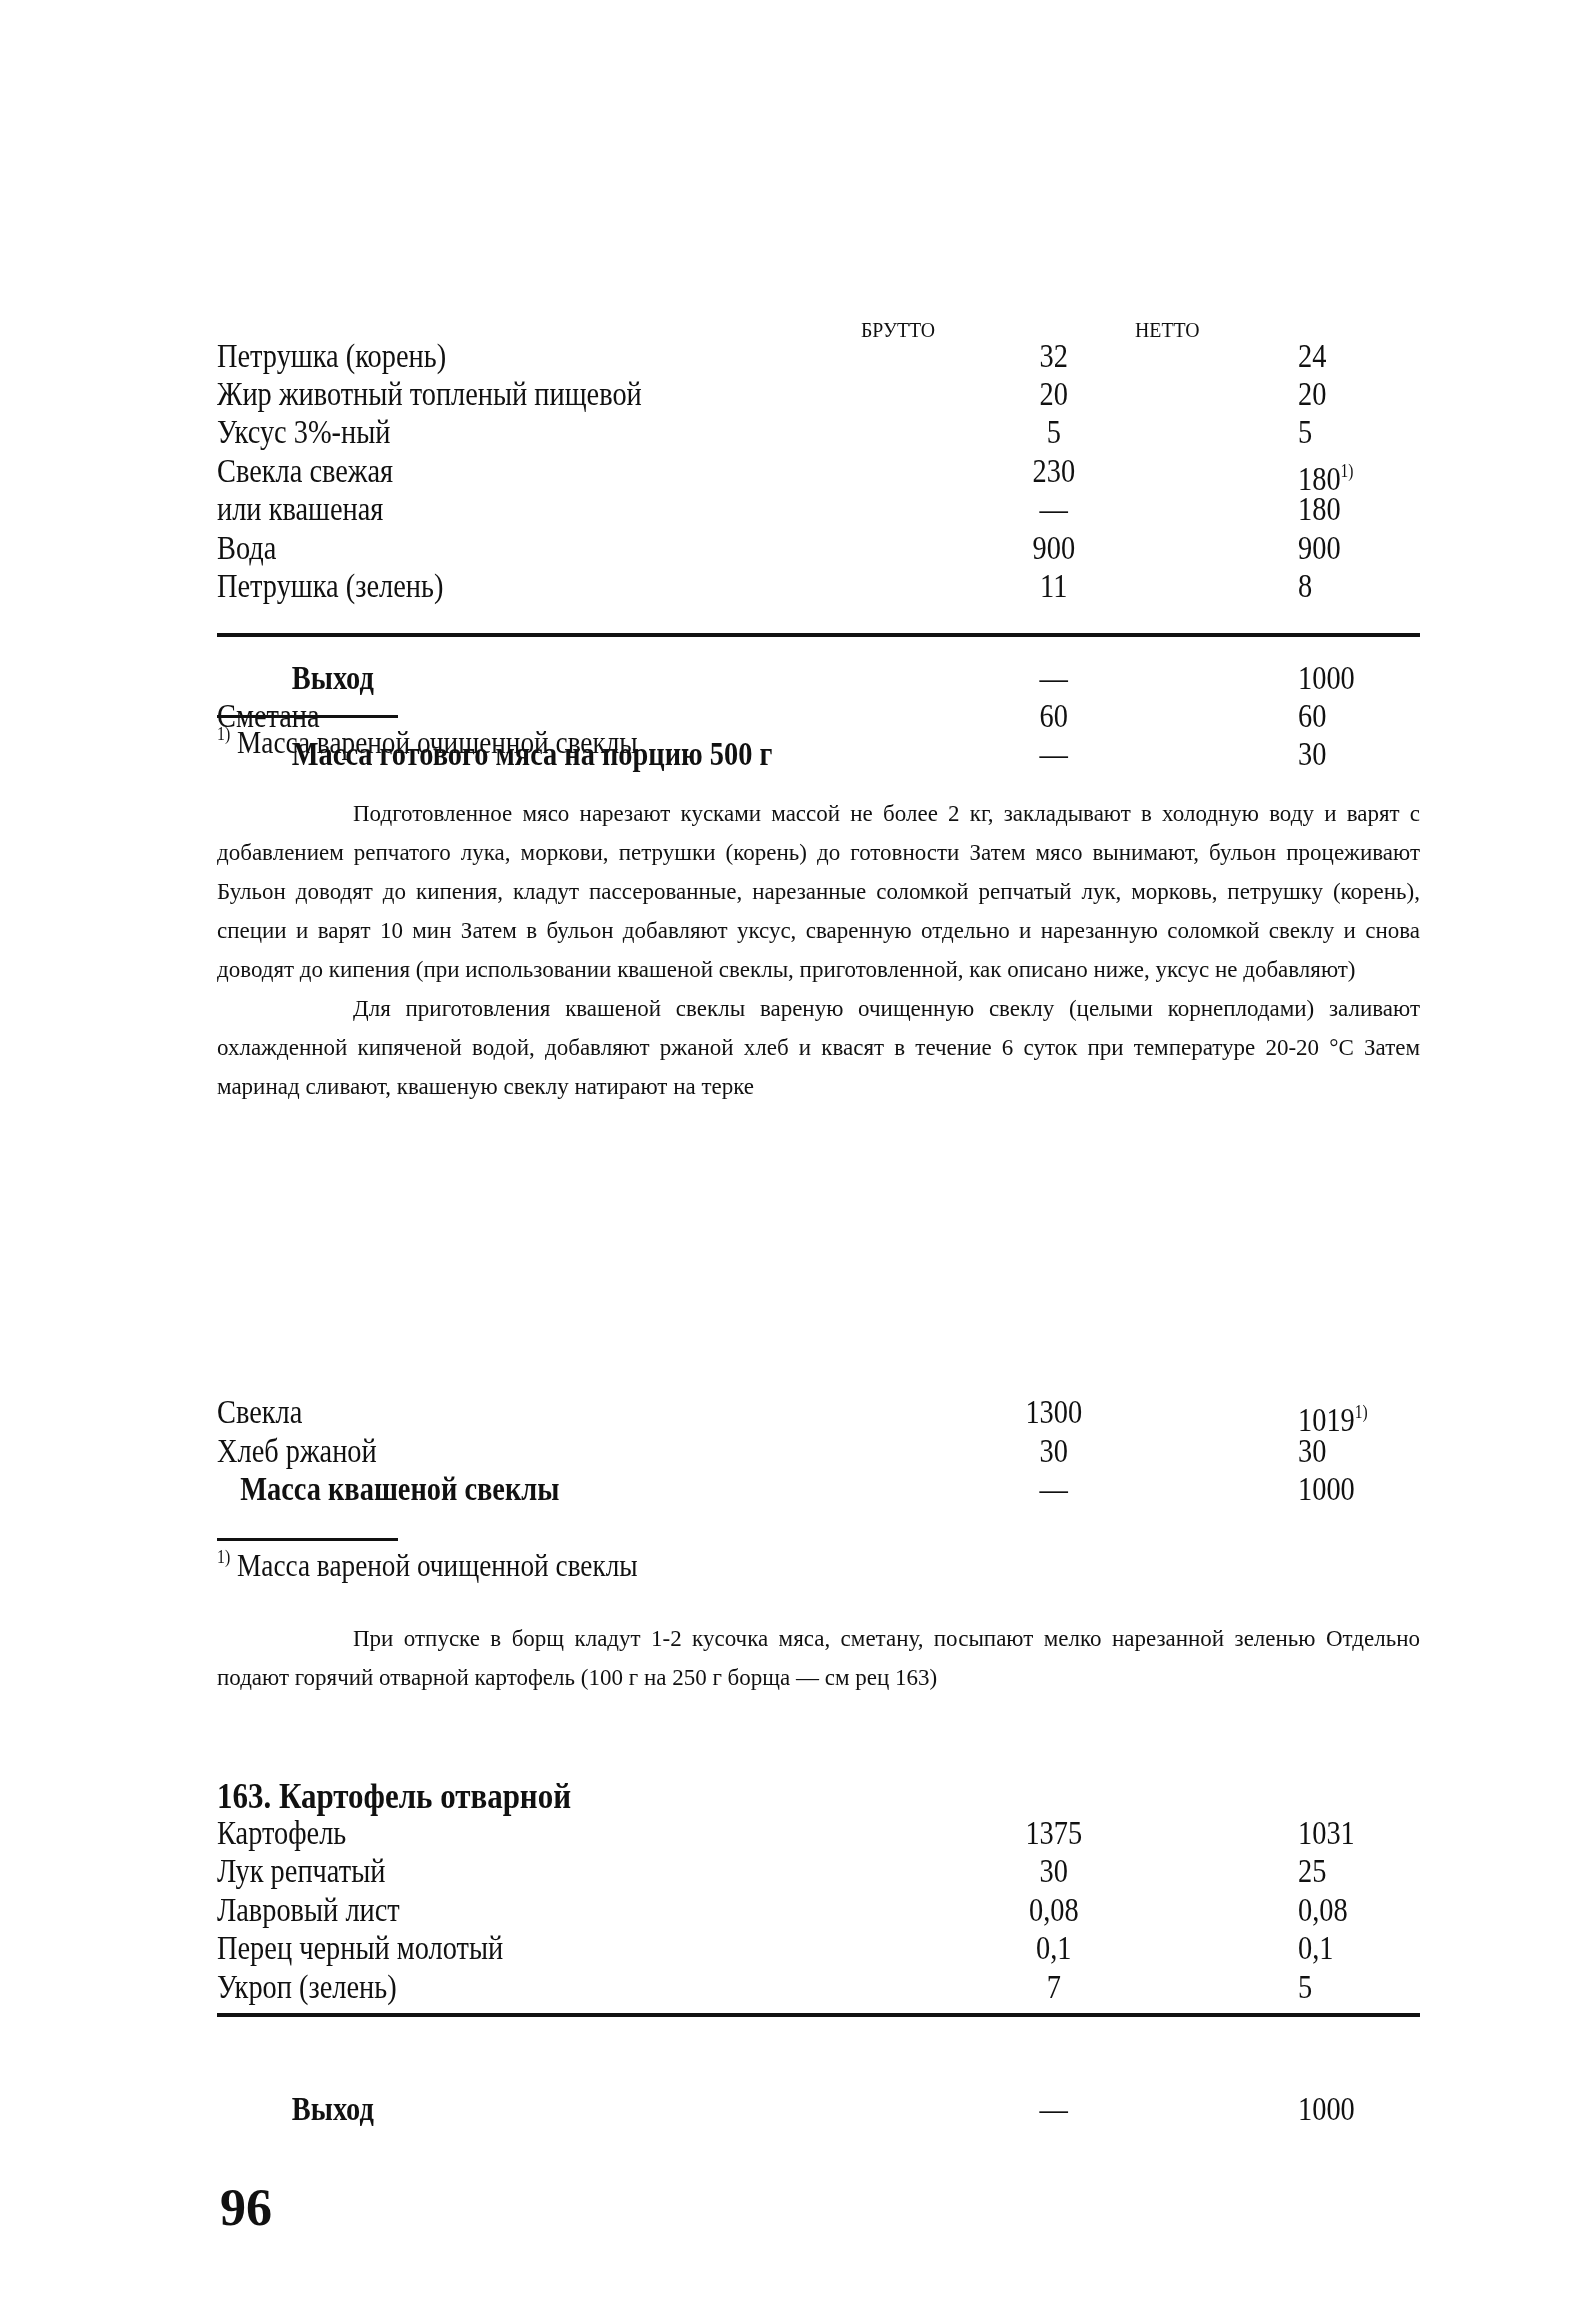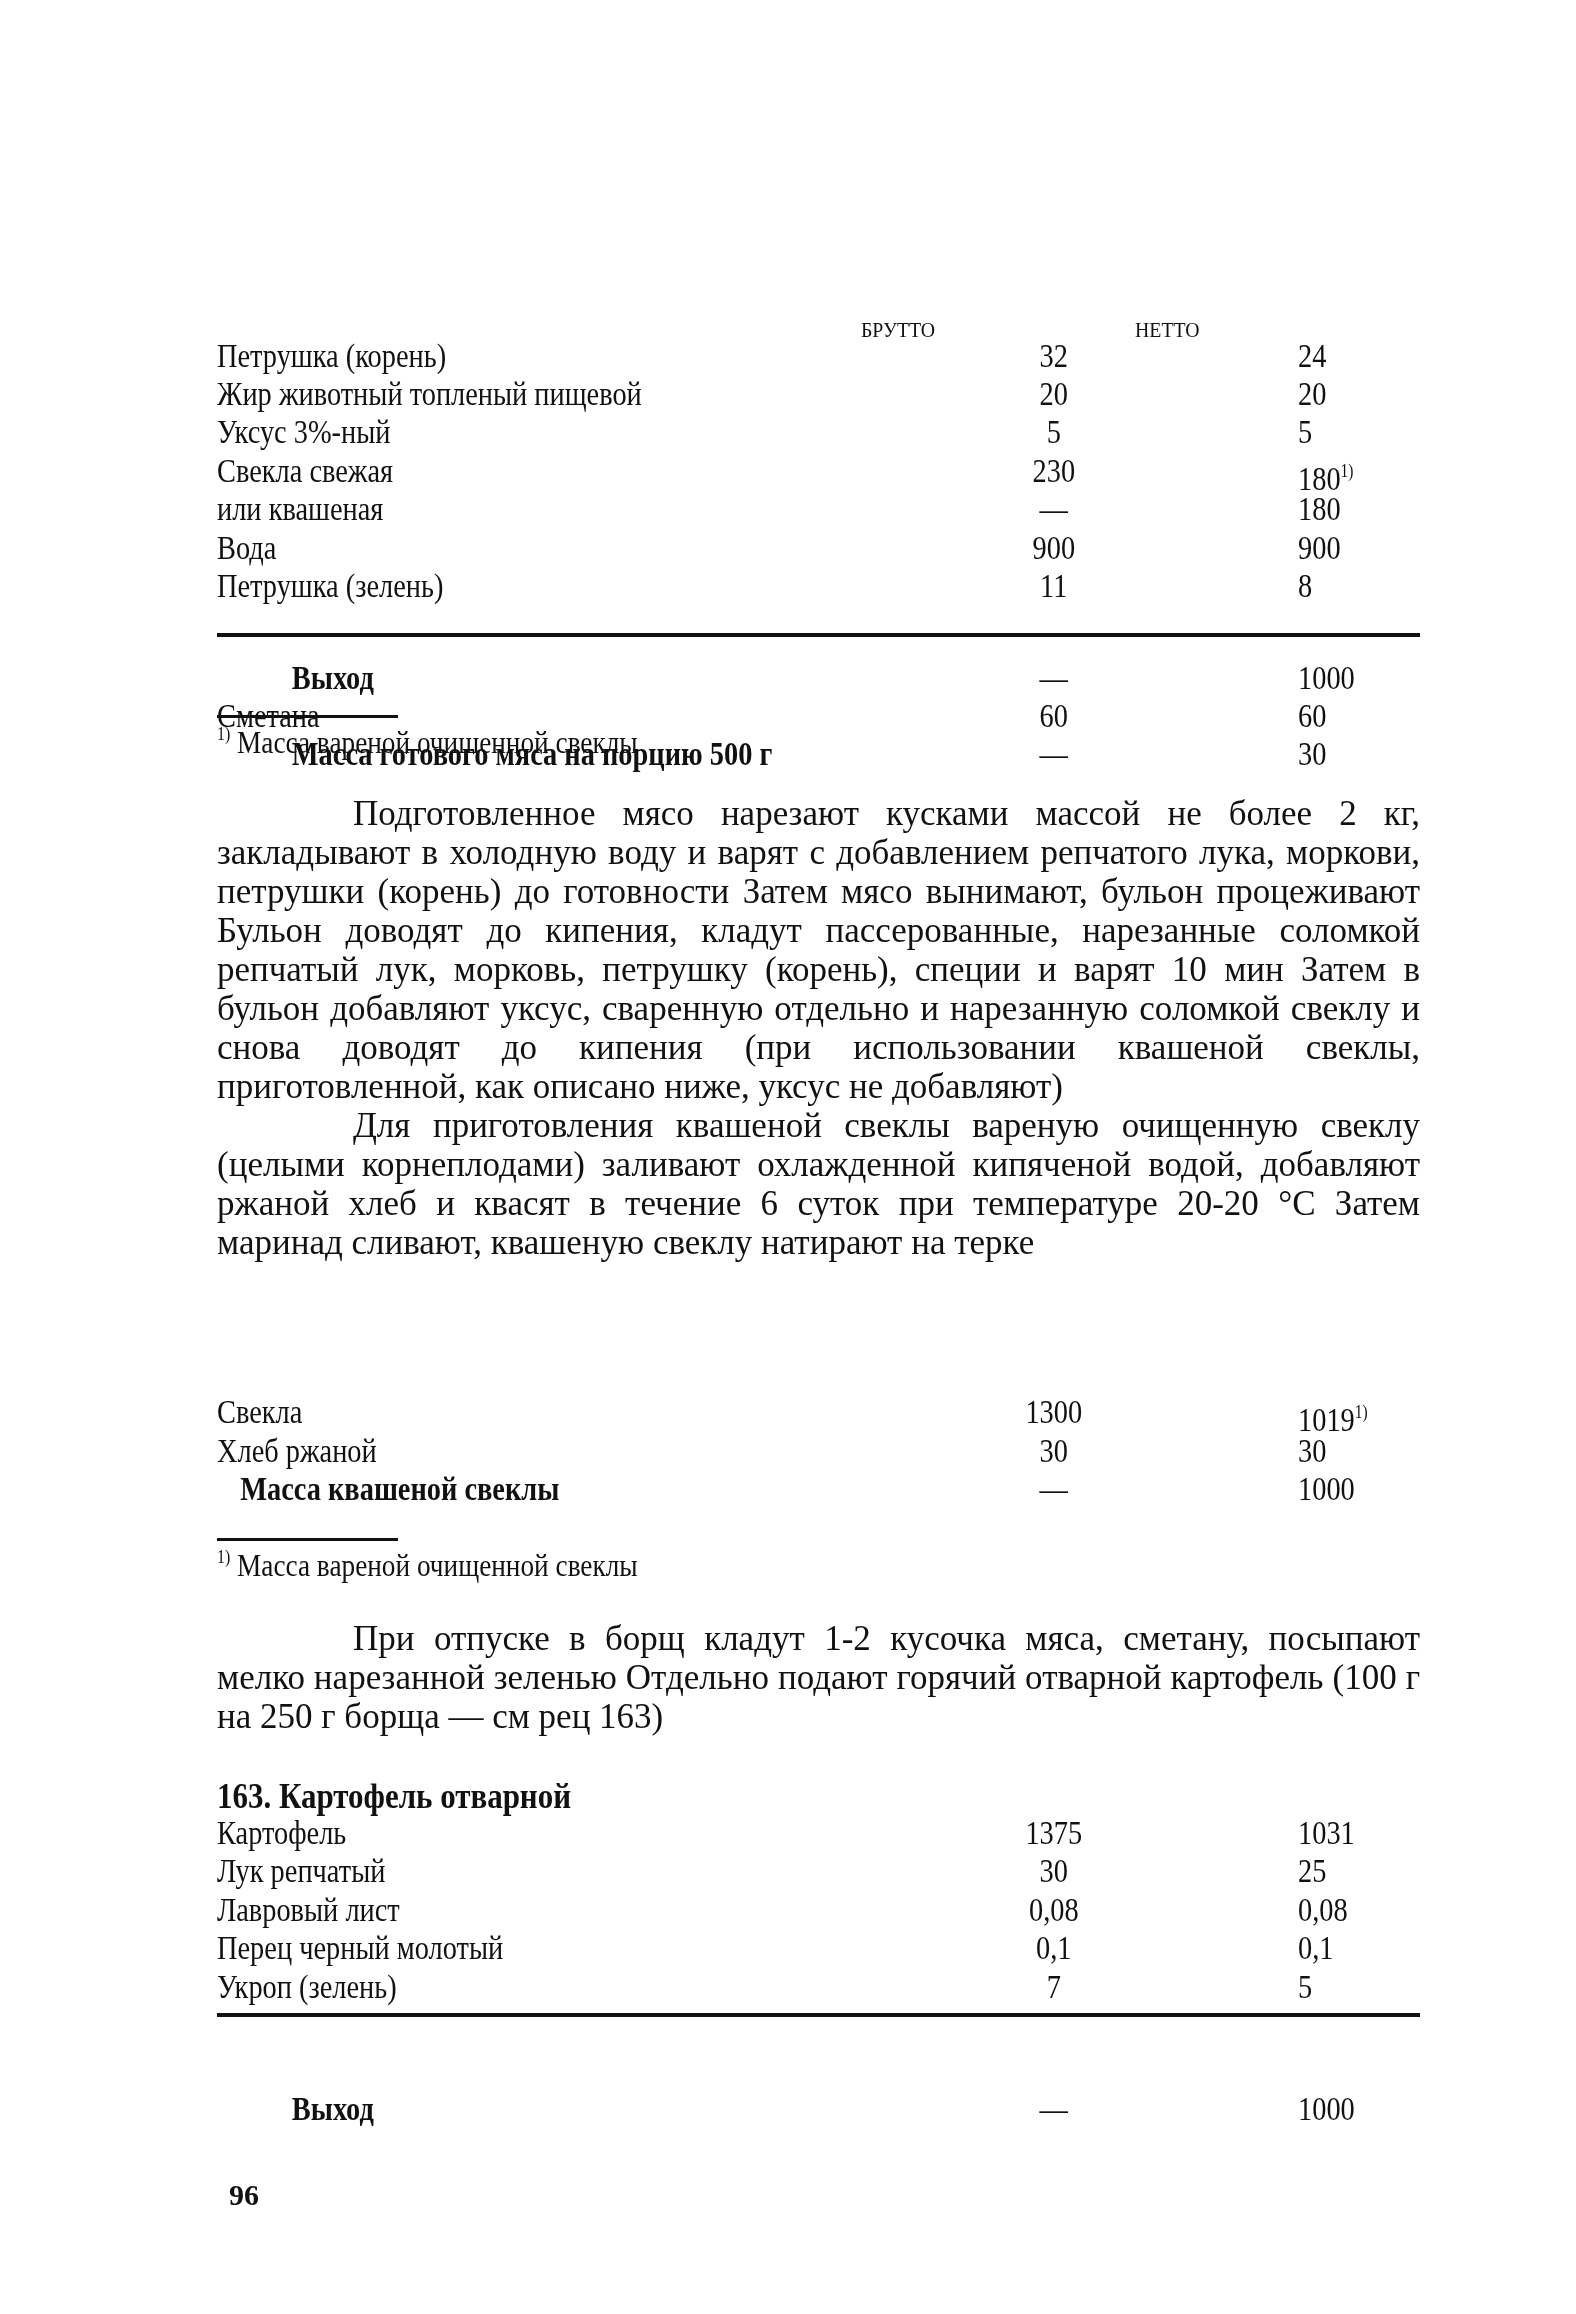--- a/index.html
+++ b/index.html
@@ -13,26 +13,26 @@
   .row .name.indent2 { left:27px; font-weight:bold; }
   .row .brutto { position:absolute; left:905px; width:136px; text-align:center; }
   .row .netto  { position:absolute; left:1257px; width:136px; text-align:left; }
   sup.fn { font-size:18px; vertical-align:12.7px; }
   .colhead { position:absolute; font-size:22px; letter-spacing:0px; top:317px;
              transform:scaleX(0.9); transform-origin:left center; }
   .rule { position:absolute; left:0; width:1203px; height:3.6px; background:#111; }
   .fnrule { position:absolute; left:0; width:181px; height:2.7px; background:#111; }
   .footnote { position:absolute; left:0; font-size:31px; white-space:nowrap;
               transform:scaleX(0.88); transform-origin:left center; }
-  .para { position:absolute; left:0; width:1203px; font-size:35px; line-height:39px;
+  .para { position:absolute; left:0; width:1203px; font-size:23px; line-height:39px;
           text-align:justify; }
   .para p { margin:0; text-indent:136px; }
   .heading { position:absolute; left:0; font-size:36px; font-weight:bold; white-space:nowrap;
              transform:scaleX(0.86); transform-origin:left center; }
-  .pagenum { position:absolute; left:12px; font-size:30px; font-weight:bold; }
+  .pagenum { position:absolute; left:3px; font-size:52px; font-weight:bold; }
 </style>
 </head>
 <body>
 
 <div class="page">
 
   <div class="colhead" style="left:644px;">БРУТТО</div>
   <div class="colhead" style="left:918px;">НЕТТО</div>
 
   <div id="t1rows">

